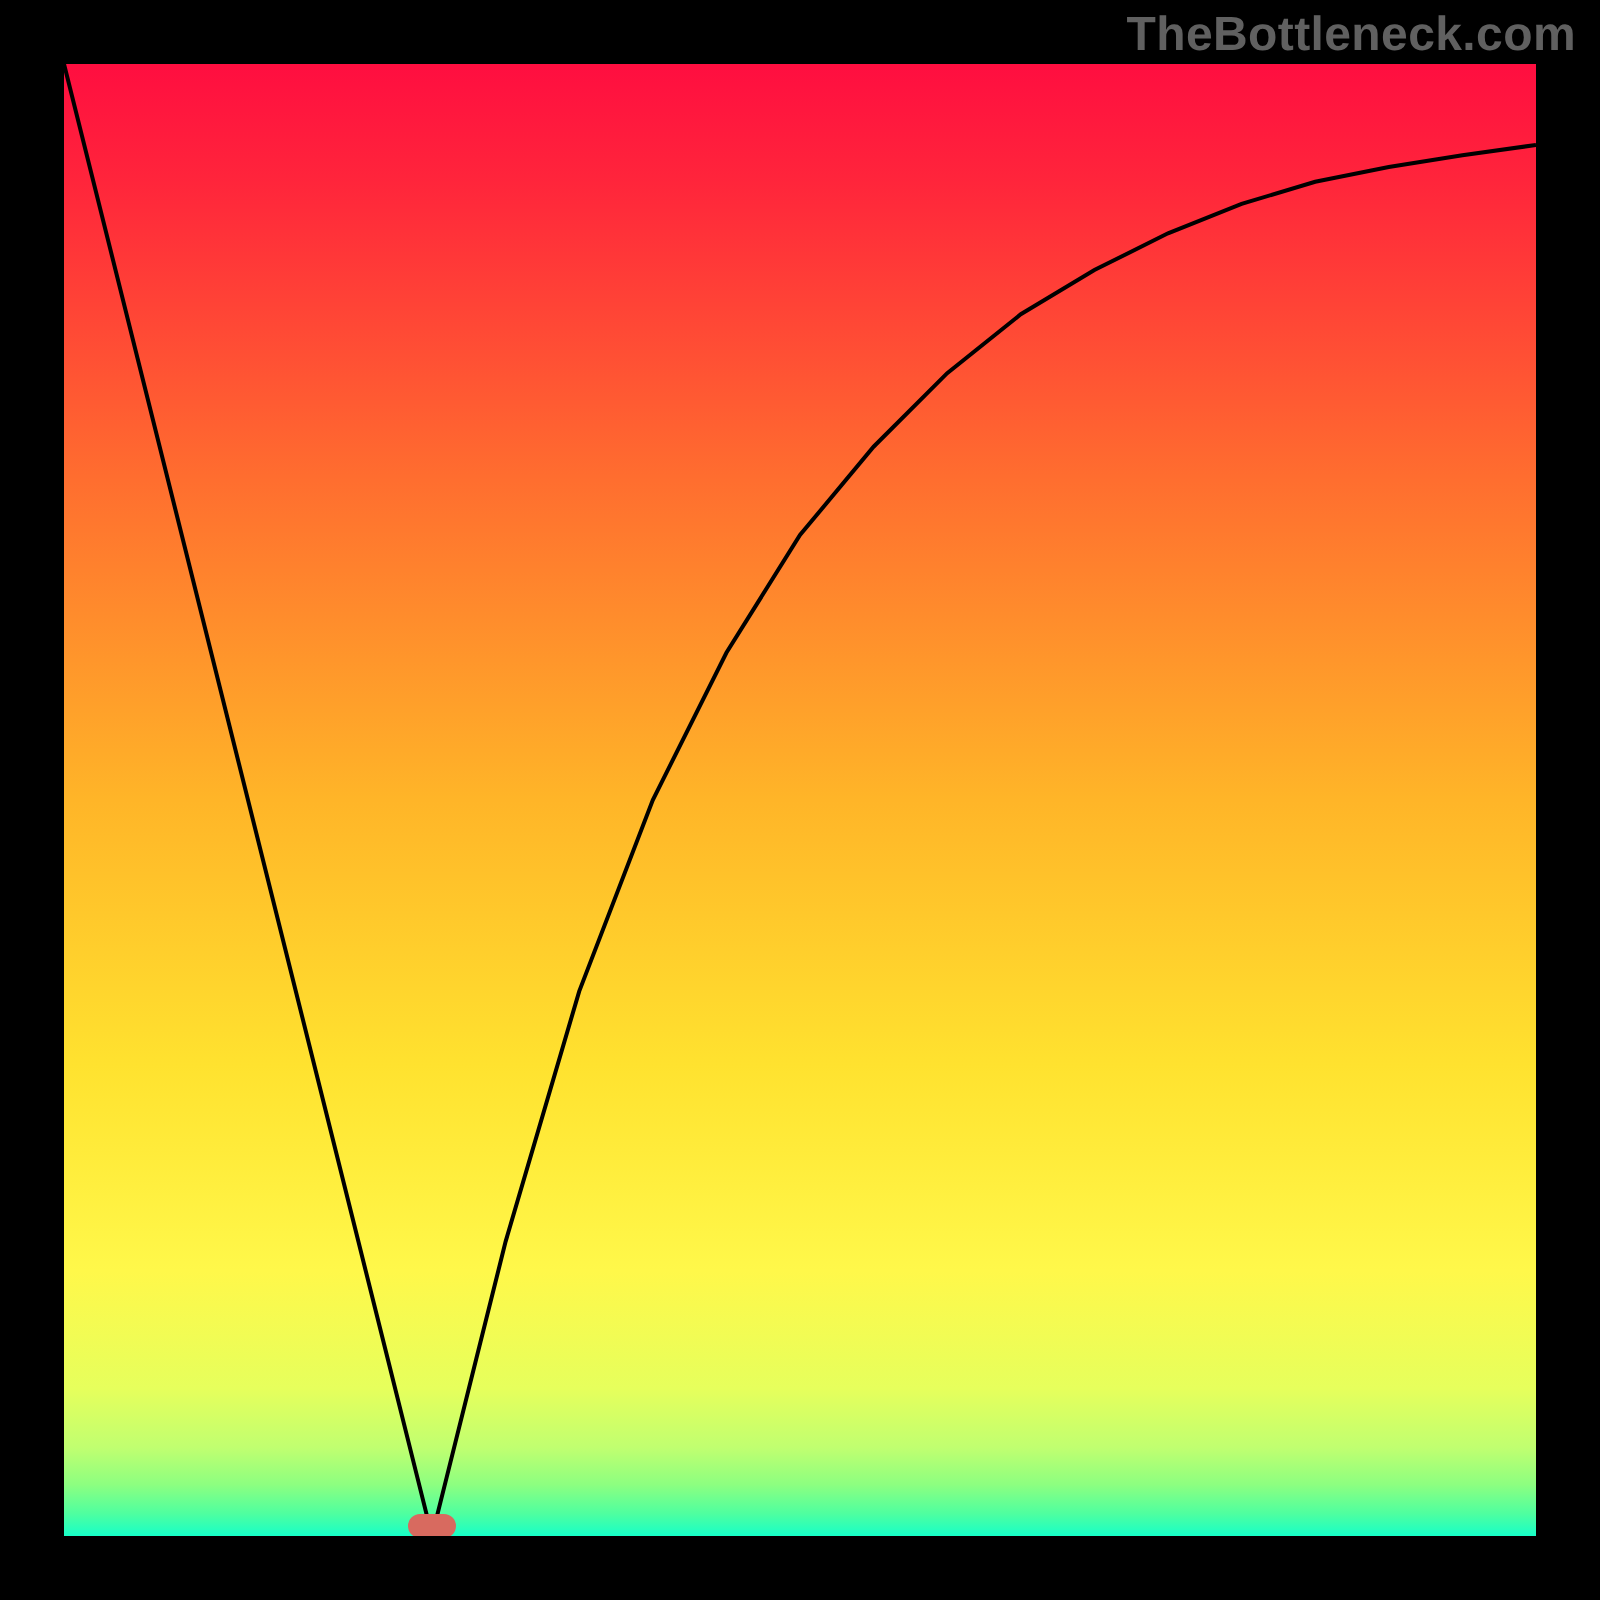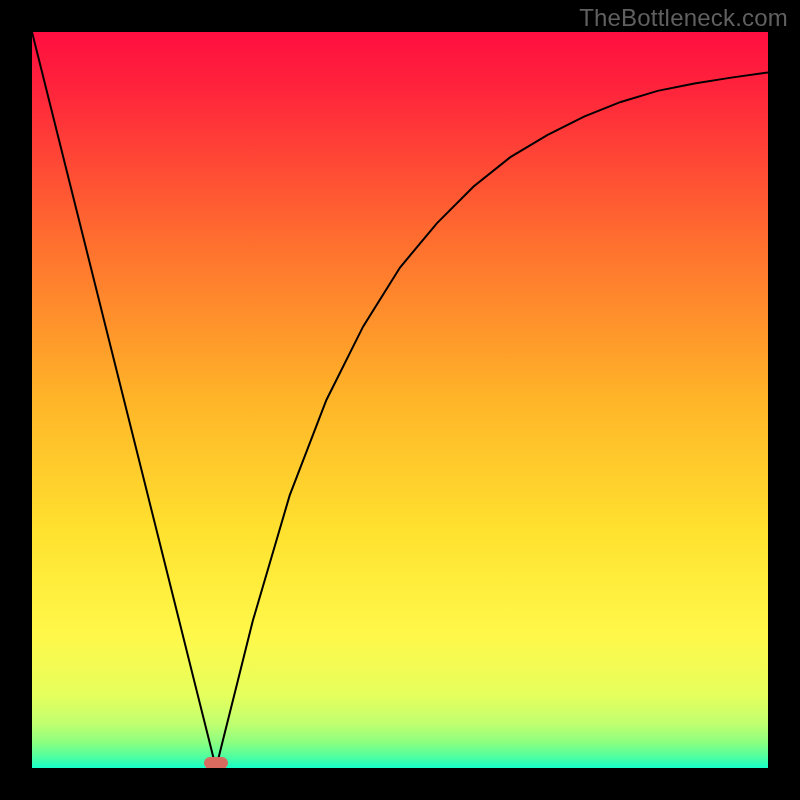--- a/index.html
+++ b/index.html
@@ -16,21 +16,21 @@
     width: 800px;
     height: 800px;
     background: #000;
   }
   .watermark {
     position: absolute;
     top: 4px;
     right: 12px;
     color: #606060;
     font-size: 24px;
-    font-weight: 400;
+    font-weight: 700;
     letter-spacing: 0.2px;
     z-index: 5;
   }
   .plot-area {
     position: absolute;
     left: 32px;
     top: 32px;
     width: 736px;
     height: 736px;
     overflow: hidden;

